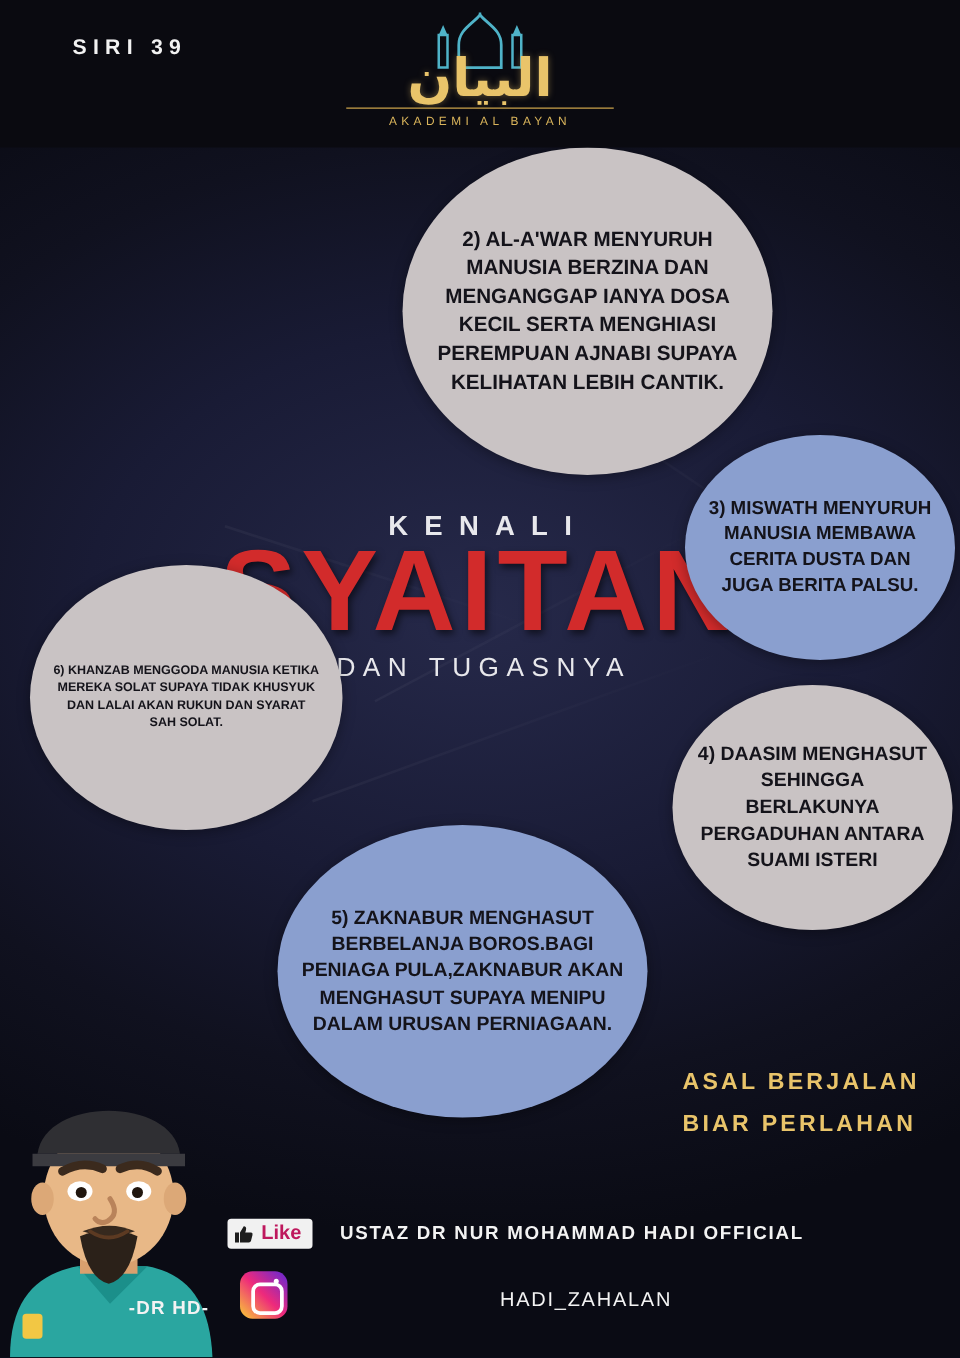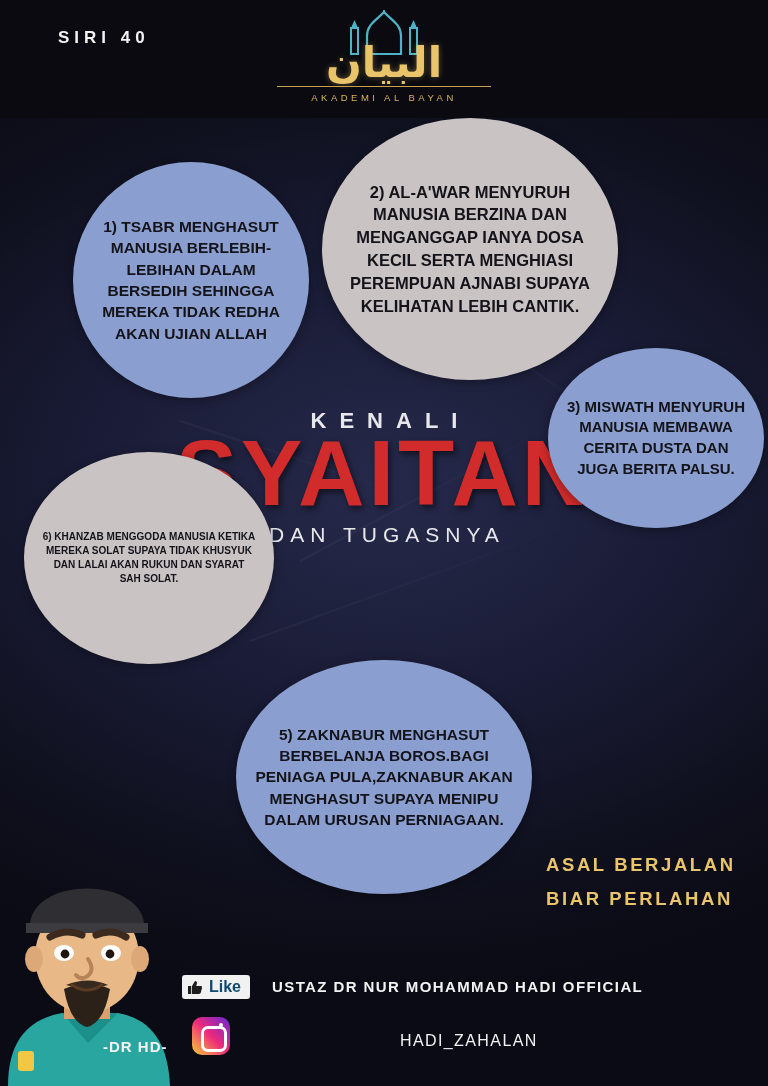--- a/index.html
+++ b/index.html
@@ -115,38 +115,38 @@
     z-index: 4;
     box-shadow: 0 2px 10px rgba(0,0,0,0.35);
   }
   .b-blue { background: #8a9fcf; }
   .b-grey { background: #c9c3c4; }
 
   #bubble-1 { left: 73px;  top: 162px; width: 236px; height: 236px; font-size: 15.5px; }
   #bubble-2 { left: 322px; top: 118px; width: 296px; height: 262px; font-size: 16.5px; }
   #bubble-3 { left: 548px; top: 348px; width: 216px; height: 180px; font-size: 15px; }
   #bubble-4 { left: 538px; top: 548px; width: 224px; height: 196px; font-size: 15.5px; }
-  #bubble-5 { left: 236px; top: 660px; width: 296px; height: 234px; font-size: 15.5px; }
+  #bubble-5 { left: 222px; top: 660px; width: 296px; height: 234px; font-size: 15.5px; }
   #bubble-6 { left: 24px;  top: 452px; width: 250px; height: 212px; font-size: 10px; }
 
   
   .quote {
     position: absolute;
     left: 546px; top: 848px;
     color: #e9c46a;
     font-size: 18.5px;
     font-weight: bold;
     letter-spacing: 2.6px;
     line-height: 1.85;
     z-index: 4;
   }
   .fb-like {
     position: absolute; left: 182px; top: 975px;
     background: #f1f1f1;
-    color: #0c4a6e;
+    color: #be185d;
     font-size: 16px;
     font-weight: bold;
     padding: 3px 9px 3px 5px;
     border-radius: 3px;
     display: flex; align-items: center; gap: 5px;
     z-index: 6;
   }
   .ig-icon {
     position: absolute; left: 192px; top: 1017px;
     width: 38px; height: 38px;
@@ -187,21 +187,21 @@
 <body>
 
 <div id="poster">
 
   <div class="streak" style="left:300px; top:560px; width:300px; height:2px; transform:rotate(-28deg);"></div>
   <div class="streak" style="left:250px; top:640px; width:360px; height:2px; transform:rotate(-20deg);"></div>
   <div class="streak" style="left:180px; top:420px; width:260px; height:2px; transform:rotate(18deg);"></div>
   <div class="streak" style="left:430px; top:300px; width:300px; height:2px; transform:rotate(34deg);"></div>
 
   <div class="header">
-    <div class="siri">SIRI 40</div>
+    <div class="siri">SIRI 39</div>
     <div class="logo-wrap">
       <svg class="logo-dome" width="86" height="46" viewBox="0 0 86 46">
         <path d="M43 2 C50 10 60 14 60 26 L60 44 L26 44 L26 26 C26 14 36 10 43 2 Z" fill="none" stroke="#4fb3c8" stroke-width="2.2"></path>
         <path d="M43 2 L43 -2" stroke="#4fb3c8" stroke-width="2"></path>
         <rect x="10" y="18" width="7" height="26" fill="none" stroke="#4fb3c8" stroke-width="2"></rect>
         <rect x="69" y="18" width="7" height="26" fill="none" stroke="#4fb3c8" stroke-width="2"></rect>
         <path d="M13.5 10 L17 18 L10 18 Z" fill="#4fb3c8"></path>
         <path d="M72.5 10 L76 18 L69 18 Z" fill="#4fb3c8"></path>
       </svg>
       <div class="logo-arabic">البيان</div>
@@ -209,28 +209,28 @@
       <div class="logo-sub">AKADEMI AL BAYAN</div>
     </div>
   </div>
 
   <div class="title-block">
     <div class="title-kenali">KENALI</div>
     <div class="title-syaitan">SYAITAN</div>
     <div class="title-dan">DAN TUGASNYA</div>
   </div>
 
-  <div class="bubble b-blue" id="bubble-1">
-    <span>1) TSABR MENGHASUT MANUSIA BERLEBIH-LEBIHAN DALAM BERSEDIH SEHINGGA MEREKA TIDAK REDHA AKAN UJIAN ALLAH</span>
-  </div>
   <div class="bubble b-grey" id="bubble-2">
     <span>2) AL-A'WAR MENYURUH MANUSIA BERZINA DAN MENGANGGAP IANYA DOSA KECIL SERTA MENGHIASI PEREMPUAN AJNABI SUPAYA KELIHATAN LEBIH CANTIK.</span>
   </div>
   <div class="bubble b-blue" id="bubble-3">
     <span>3) MISWATH MENYURUH MANUSIA MEMBAWA CERITA DUSTA DAN JUGA BERITA PALSU.</span>
+  </div>
+  <div class="bubble b-grey" id="bubble-4">
+    <span>4) DAASIM MENGHASUT SEHINGGA BERLAKUNYA PERGADUHAN ANTARA SUAMI ISTERI</span>
   </div>
   <div class="bubble b-blue" id="bubble-5">
     <span>5) ZAKNABUR MENGHASUT  BERBELANJA BOROS.BAGI PENIAGA PULA,ZAKNABUR  AKAN MENGHASUT SUPAYA MENIPU DALAM URUSAN PERNIAGAAN.</span>
   </div>
   <div class="bubble b-grey" id="bubble-6">
     <span>6) KHANZAB MENGGODA MANUSIA KETIKA MEREKA SOLAT SUPAYA TIDAK KHUSYUK DAN LALAI AKAN RUKUN DAN SYARAT SAH SOLAT.</span>
   </div>
 
   <div class="quote">
     <div>ASAL BERJALAN</div>

